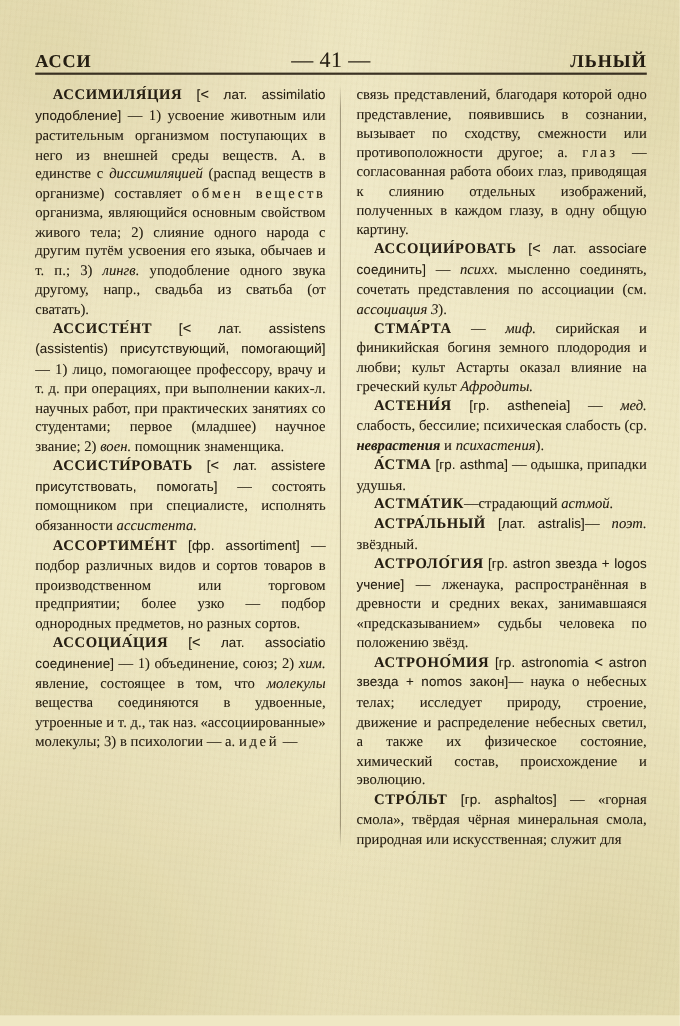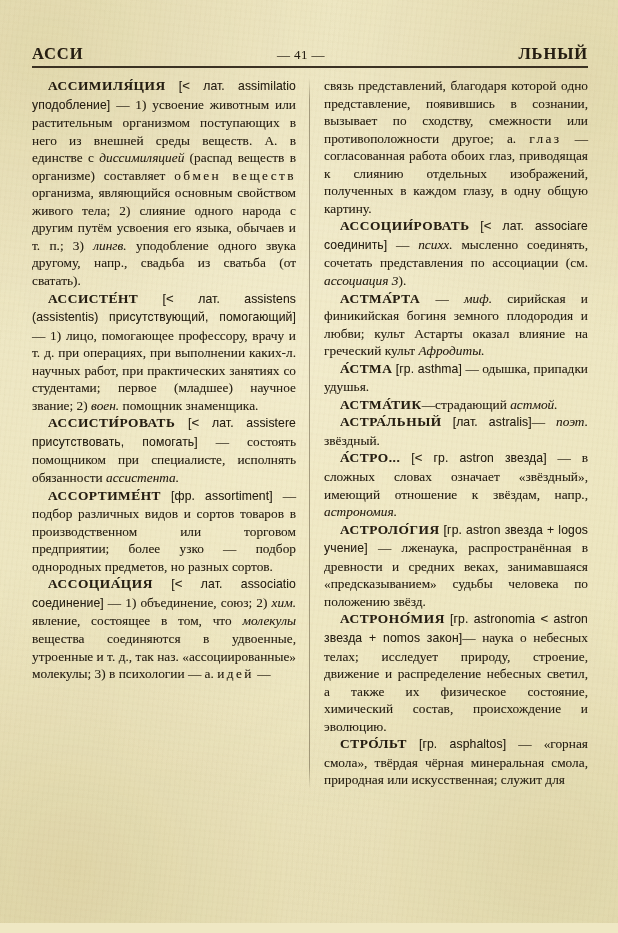--- a/index.html
+++ b/index.html
@@ -64,21 +64,21 @@
     justify-content: space-between;
     font-size: 16.5px;
     font-weight: bold;
     letter-spacing: .9px;
     color: #241d12;
     height: 20px;
   }
   .runhead .folio {
     font-weight: normal;
     letter-spacing: .4px;
-    font-size: 13px;
+    font-size: 20px;
   }
   .rule {
     margin-top: 2px;
     height: 0;
     border-top: 2.1px solid #2a2216;
     width: 100%;
     opacity: .92;
   }
 
   
@@ -149,25 +149,25 @@
           <p class="entry ind"><span class="hw">АССИМИЛЯ́ЦИЯ</span> <span class="lat">[<span class="lt">&lt;</span> лат. assimilatio уподобление]</span><span> — 1) усвоение животным или растительным организмом поступающих в него из внешней среды веществ. А. в единстве с <span class="it">диссимиляцией</span> (распад веществ в организме) составляет <span class="sp">обмен веществ</span> организма, являющийся основным свойством живого тела; 2) слияние одного народа с другим путём усвоения его языка, обычаев и т. п.; 3) <span class="it">лингв.</span> уподобление одного звука другому, напр., свадьба из сватьба (от сватать).</span></p>
           <p class="entry ind"><span class="hw">АССИСТЕ́НТ</span> <span class="lat">[<span class="lt">&lt;</span> лат. assistens (assistentis) присутствующий, помогающий]</span><span> — 1) лицо, помогающее профессору, врачу и т. д. при операциях, при выполнении каких-л. научных работ, при практических занятиях со студентами; первое (младшее) научное звание; 2) <span class="it">воен.</span> помощник знаменщика.</span></p>
           <p class="entry ind"><span class="hw">АССИСТИ́РОВАТЬ</span> <span class="lat">[<span class="lt">&lt;</span> лат. assistere присутствовать, помогать]</span><span> — состоять помощником при специалисте, исполнять обязанности <span class="it">ассистента.</span></span></p>
           <p class="entry ind"><span class="hw">АССОРТИМЕ́НТ</span> <span class="lat">[фр. assortiment]</span><span> — подбор различных видов и сортов товаров в производственном или торговом предприятии; более узко — подбор однородных предметов, но разных сортов.</span></p>
           <p class="entry ind"><span class="hw">АССОЦИА́ЦИЯ</span> <span class="lat">[<span class="lt">&lt;</span> лат. associatio соединение]</span><span> — 1) объединение, союз; 2) <span class="it">хим.</span> явление, состоящее в том, что <span class="it">молекулы</span> вещества соединяются в удвоенные, утроенные и т. д., так наз. «ассоциированные» молекулы; 3) в психологии — а. <span class="sp">идей</span> —</span></p>
         </div>
       <div class="gutter"></div>
       <div class="col right">
           <p class="entry"><span>связь представлений, благодаря которой одно представление, появившись в сознании, вызывает по сходству, смежности или противоположности другое; а. <span class="sp">глаз</span> — согласованная работа обоих глаз, приводящая к слиянию отдельных изображений, полученных в каждом глазу, в одну общую картину.</span></p>
           <p class="entry ind"><span class="hw">АССОЦИИ́РОВАТЬ</span> <span class="lat">[<span class="lt">&lt;</span> лат. associare соединить]</span><span> — <span class="it">психх.</span> мысленно соединять, сочетать представления по ассоциации (см. <span class="it">ассоциация 3</span>).</span></p>
-          <p class="entry ind"><span class="hw">АСТМА́РТА</span><span> — <span class="it">миф.</span> сирийская и финикийская богиня земного плодородия и любви; культ Астарты оказал влияние на греческий культ <span class="it">Афродиты.</span></span></p>
+          <p class="entry ind"><span class="hw">СТМА́РТА</span><span> — <span class="it">миф.</span> сирийская и финикийская богиня земного плодородия и любви; культ Астарты оказал влияние на греческий культ <span class="it">Афродиты.</span></span></p>
+          <p class="entry ind"><span class="hw">АСТЕНИ́Я</span> <span class="lat">[гр. astheneia]</span><span> — <span class="it">мед.</span> слабость, бессилие; психическая слабость (ср. <span class="bi">неврастения</span> и <span class="it">психастения</span>).</span></p>
           <p class="entry ind"><span class="hw">А́СТМА</span> <span class="lat">[гр. asthma]</span><span> — одышка, припадки удушья.</span></p>
           <p class="entry ind"><span class="hw">АСТМА́ТИК</span><span>—страдающий <span class="it">астмой.</span></span></p>
           <p class="entry ind"><span class="hw">АСТРА́ЛЬНЫЙ</span> <span class="lat">[лат. astralis]</span><span>— <span class="it">поэт.</span> звёздный.</span></p>
-          <p class="entry ind"><span class="hw">А́СТРО...</span> <span class="lat">[<span class="lt">&lt;</span> гр. astron звезда]</span><span> — в сложных словах означает «звёздный», имеющий отношение к звёздам, напр., <span class="it">астрономия.</span></span></p>
           <p class="entry ind"><span class="hw">АСТРОЛО́ГИЯ</span> <span class="lat">[гр. astron звезда + logos учение]</span><span> — лженаука, распространённая в древности и средних веках, занимавшаяся «предсказыванием» судьбы человека по положению звёзд.</span></p>
           <p class="entry ind"><span class="hw">АСТРОНО́МИЯ</span> <span class="lat">[гр. astronomia <span class="lt">&lt;</span> astron звезда + nomos закон]</span><span>— наука о небесных телах; исследует природу, строение, движение и распределение небесных светил, а также их физическое состояние, химический состав, происхождение и эволюцию.</span></p>
           <p class="entry ind"><span class="hw">СТРО́ЛЬТ</span> <span class="lat">[гр. asphaltos]</span><span> — «горная смола», твёрдая чёрная минеральная смола, природная или искусственная; служит для</span></p>
         </div>
     </div>
 
   </div>
 </div>
 
 </body></html>

